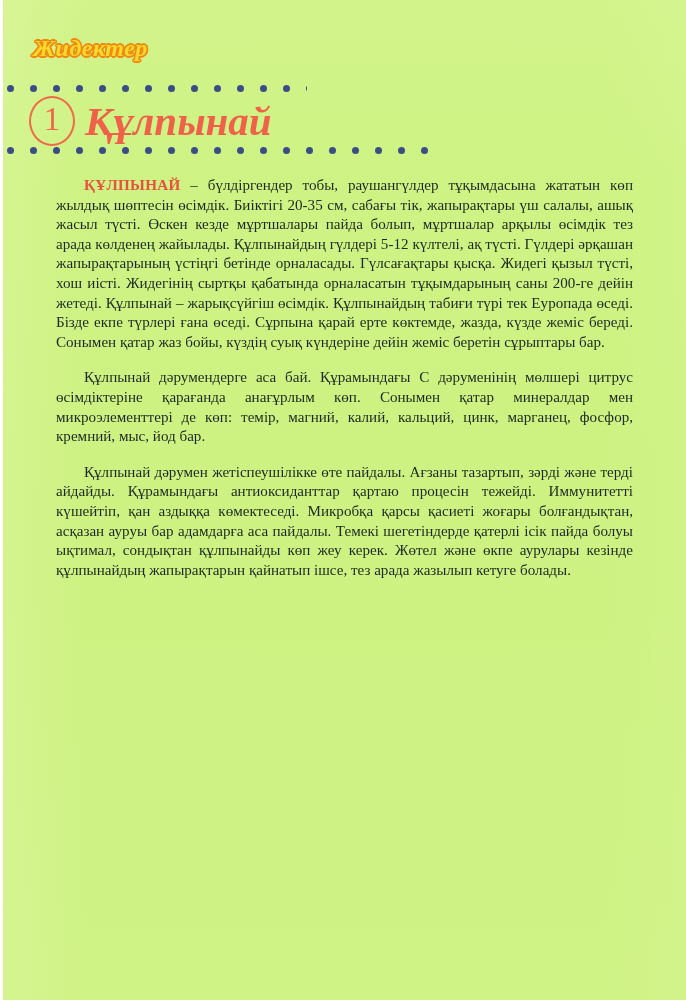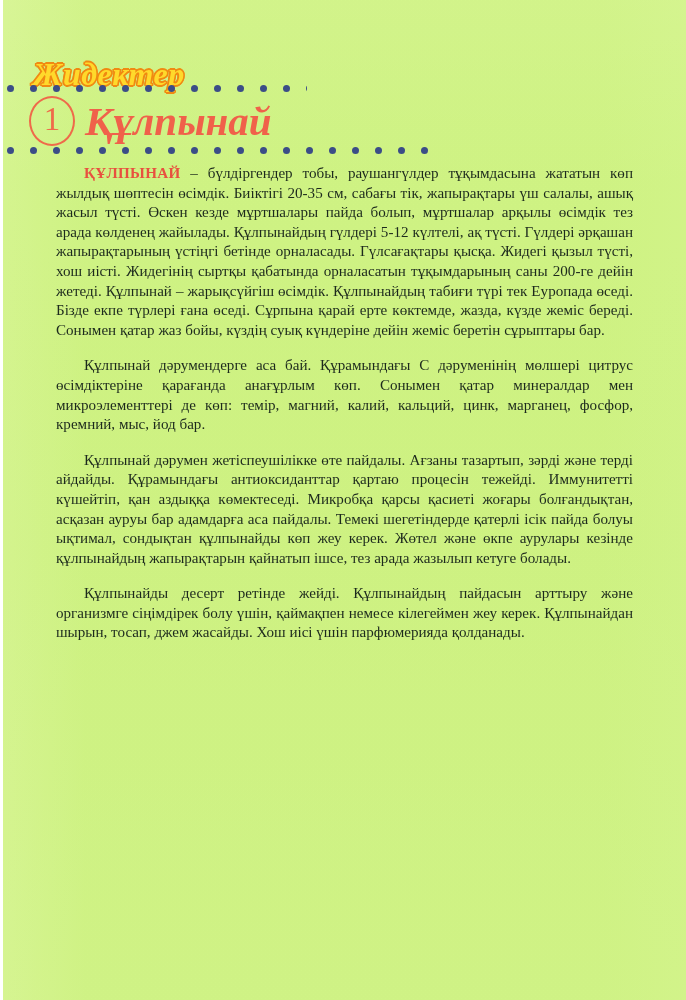--- a/index.html
+++ b/index.html
@@ -27,25 +27,25 @@
       linear-gradient(to bottom, #f2fcd8 0%, #eefbcd 18%, #edfacb 55%, #effbd0 100%),
       linear-gradient(to right,  #f4fcdd 0%, #edfacb 12%, #edfacb 88%, #f0fbd2 100%);
     background-blend-mode: multiply;
     overflow: hidden;
   }
 
   
   .kicker {
     position: absolute;
     left: 30px;
-    top: 58px;
+    top: 36px;
     font-family: "Liberation Serif", "DejaVu Serif", serif;
     font-weight: bold;
     font-style: italic;
-    font-size: 32px;
+    font-size: 24px;
     letter-spacing: 0.5px;
     line-height: 1;
     color: #ffd92b;
     -webkit-text-stroke: 1.6px #f08a12;
     paint-order: stroke fill;
     text-shadow:
       -1.4px -1.4px 0 #f08a12,
        1.4px -1.4px 0 #f08a12,
       -1.4px  1.4px 0 #f08a12,
        1.4px  1.4px 0 #f08a12,
@@ -120,21 +120,21 @@
     font-size: 41px;
     line-height: 1;
     color: #f0614a;
     letter-spacing: 0px;
   }
 
   
   .article {
     position: absolute;
     left: 53px;
-    top: 164px;
+    top: 176px;
     width: 577px;
   }
   .article p {
     margin: 0;
     font-family: "Liberation Serif", "DejaVu Serif", serif;
     font-size: 15.1px;
     line-height: 19.6px;
     color: #1d2a1d;
     text-align: justify;
     text-indent: 28px;
@@ -210,19 +210,16 @@
     </p>
 
     <p>
       <span>Құлпынай дәрумендерге аса бай. Құрамындағы С дәруменінің мөлшері цитрус өсімдіктеріне қарағанда анағұрлым көп. Сонымен қатар минералдар мен микроэлементтері де көп: темір, магний, калий, кальций, цинк, марганец, фосфор, кремний, мыс, йод бар.</span>
     </p>
 
     <p>
       <span>Құлпынай дәрумен жетіспеушілікке өте пайдалы. Ағзаны тазартып, зәрді және терді айдайды. Құрамындағы антиоксиданттар қартаю процесін тежейді. Иммунитетті күшейтіп, қан аздыққа көмектеседі. Микробқа қарсы қасиеті жоғары болғандықтан, асқазан ауруы бар адамдарға аса пайдалы. Темекі шегетіндерде қатерлі ісік пайда болуы ықтимал, сондықтан құлпынайды көп жеу керек. Жөтел және өкпе аурулары кезінде құлпынайдың жапырақтарын қайнатып ішсе, тез арада жазылып кетуге болады.</span>
     </p>
 
-    <p>
-      <span>Құлпынайды десерт ретінде жейді. Құлпынайдың пайдасын арттыру және организмге сіңімдірек болу үшін, қаймақпен немесе кілегеймен жеу керек. Құлпынайдан шырын, тосап, джем жасайды. Хош иісі үшін парфюмерияда қолданады.</span>
-    </p>
 
   </div>
 
 </div>
 
 </body></html>

